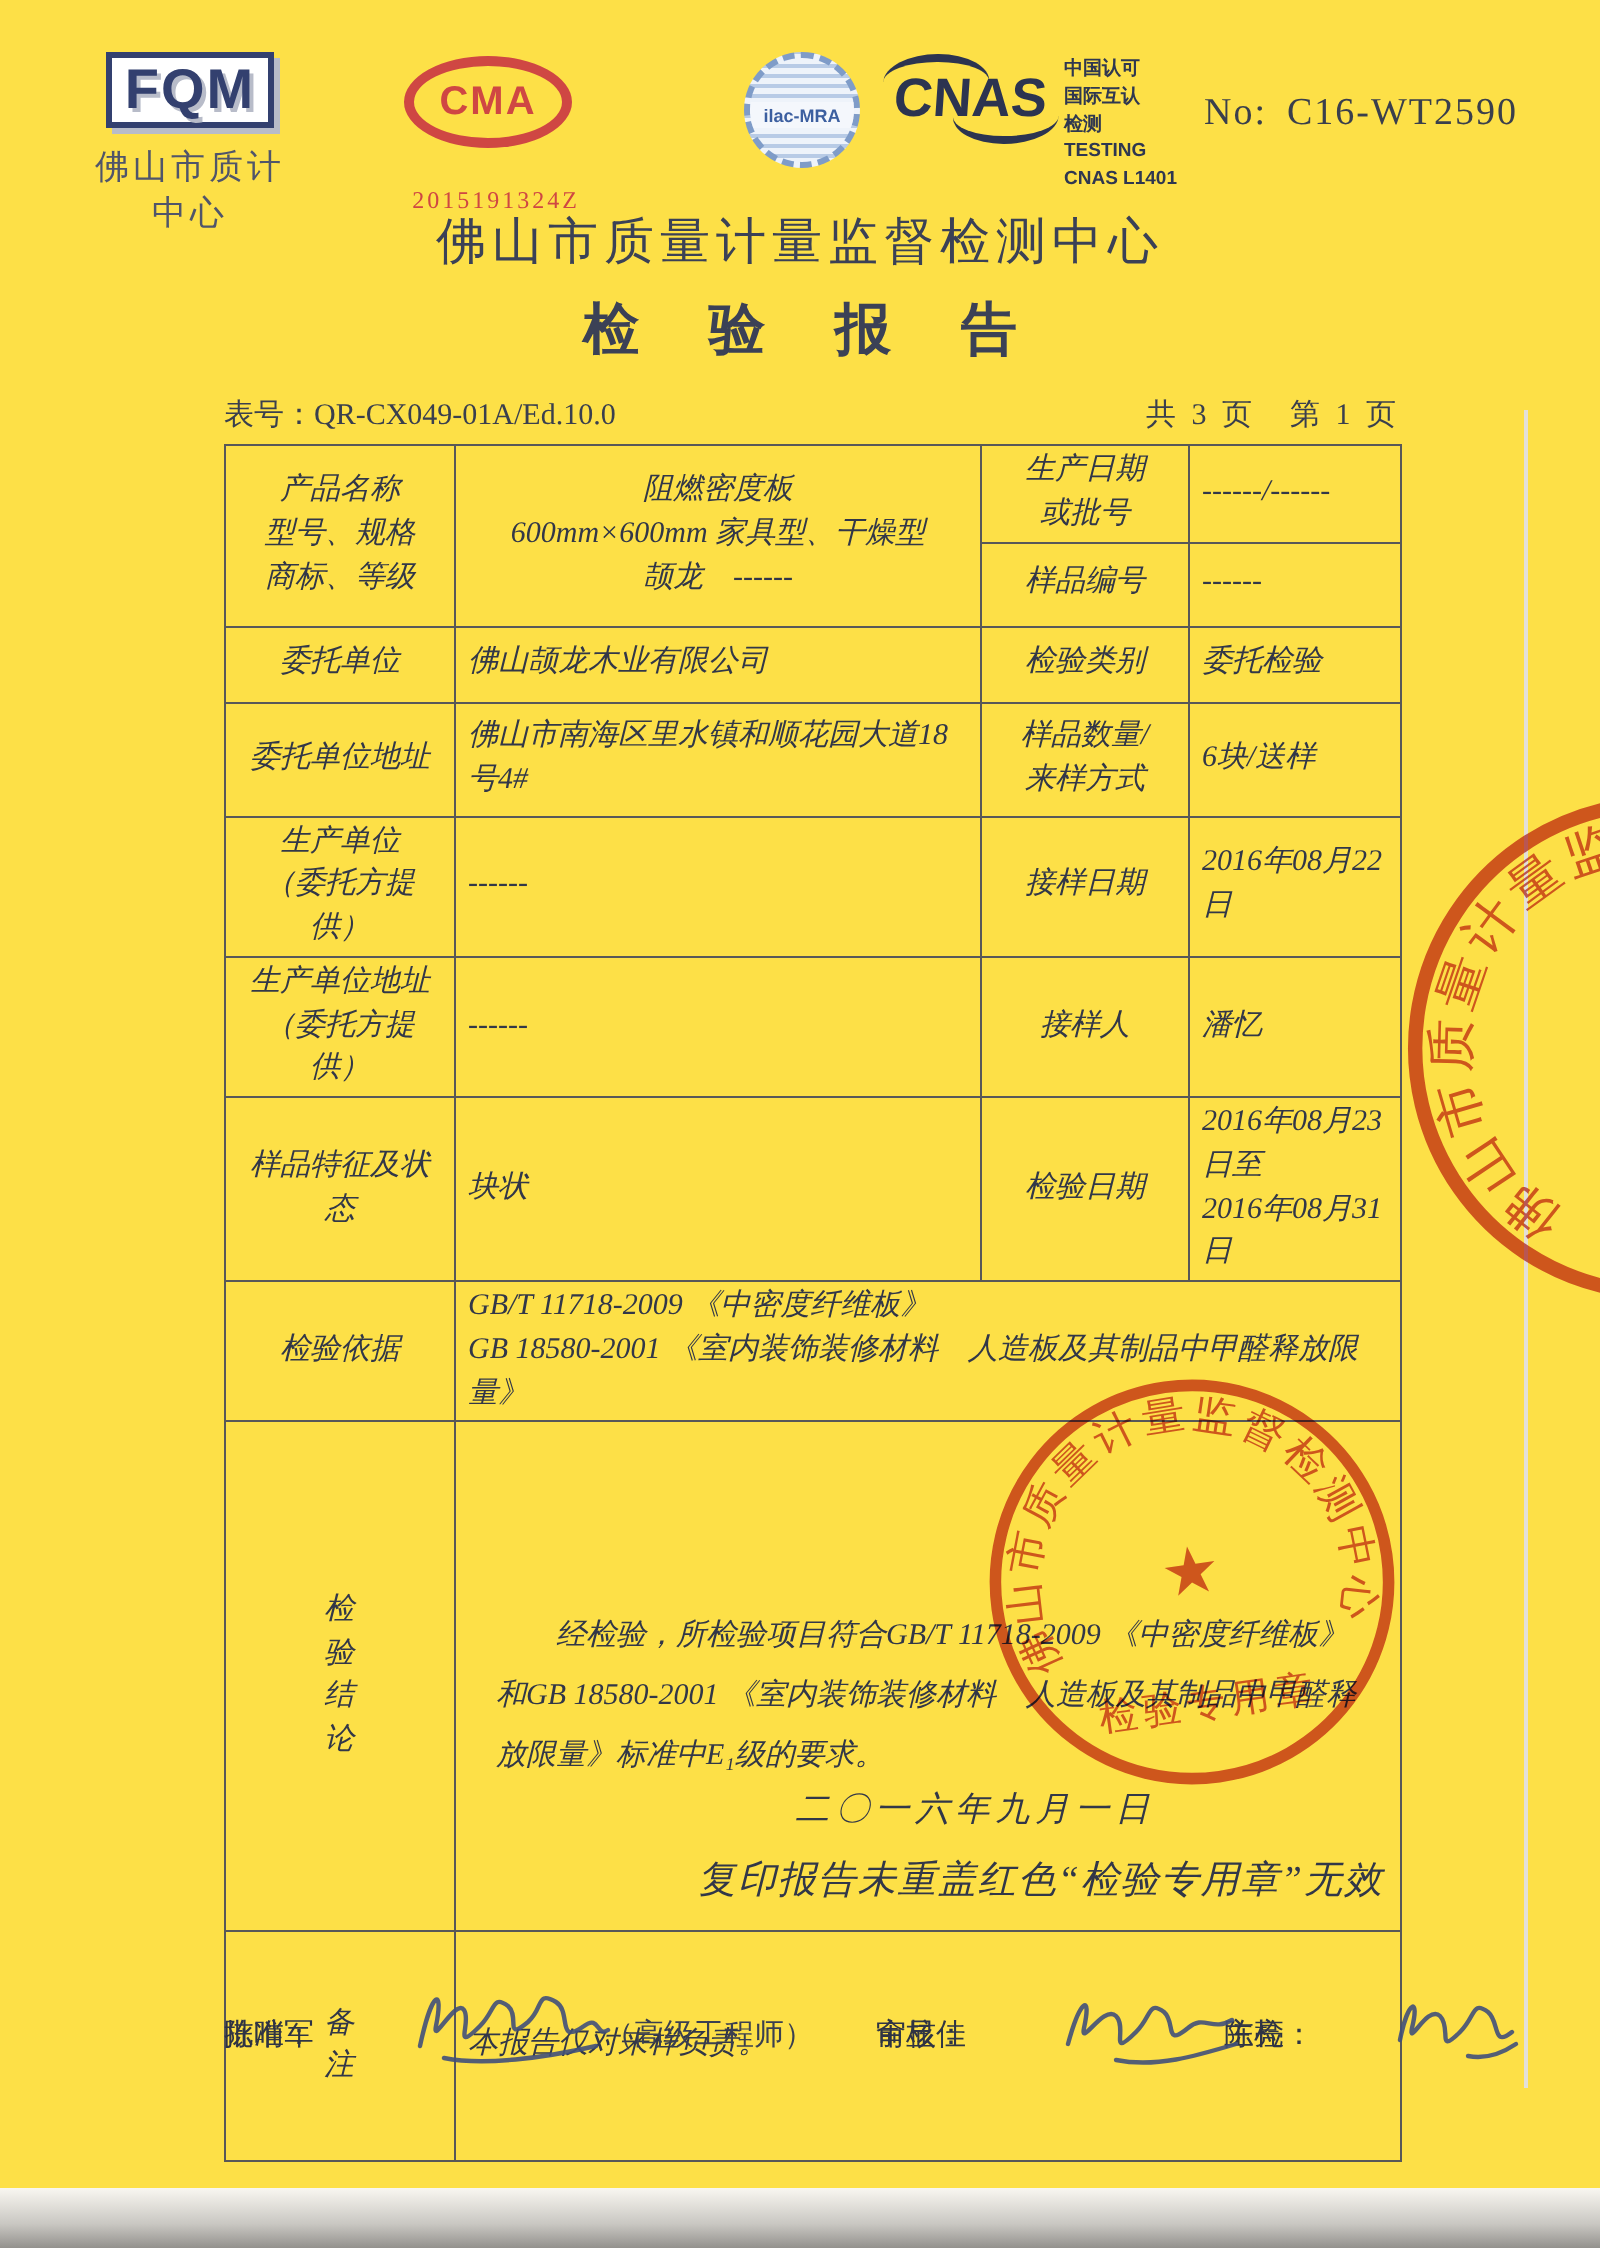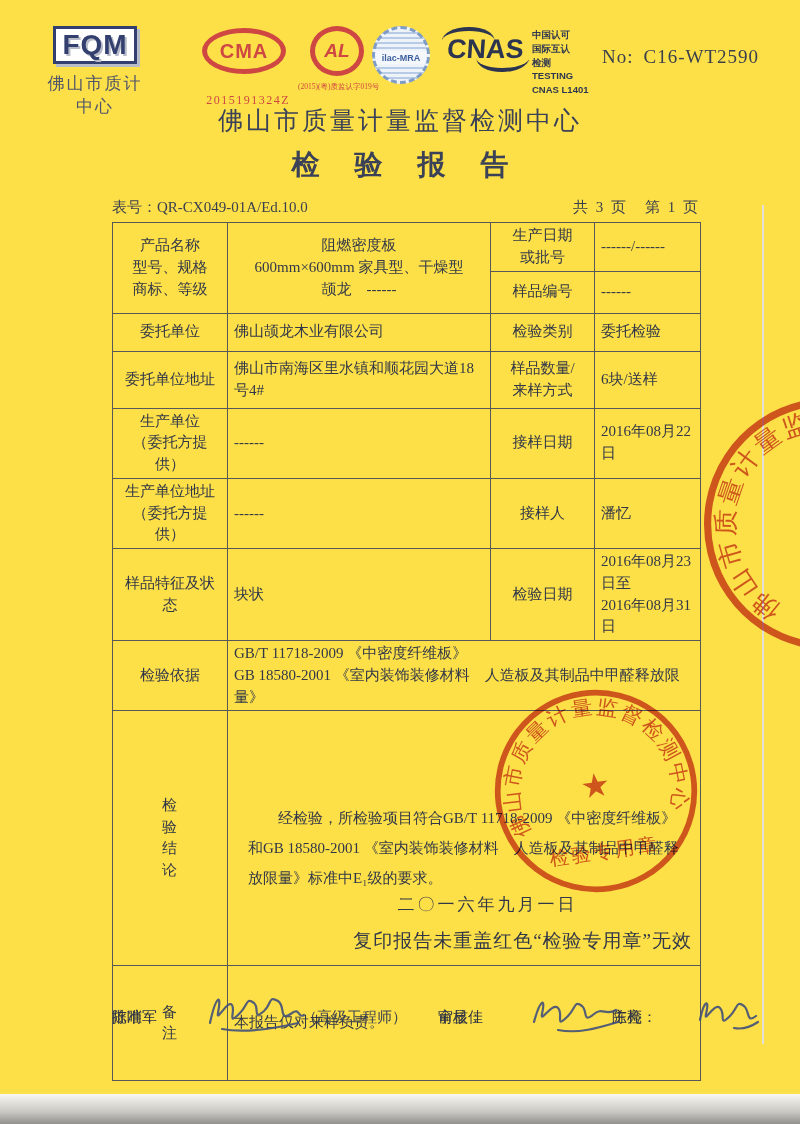--- a/index.html
+++ b/index.html
@@ -61,21 +61,21 @@
     font-size:25px; letter-spacing:3px; color:#3b4156; font-weight:500;}
   .doc-title{ position:absolute; top:146px; width:100%; text-align:center;
     font-size:28px; letter-spacing:14px; color:#3b4156; font-weight:700; text-indent:14px;}
 
   
   .meta{ position:absolute; top:198px; left:112px; width:588px; font-size:15px; color:#3a3f4e;}
   .meta .pages{ float:right; letter-spacing:2px; }
 
   
   table.rpt{ position:absolute; left:112px; top:222px; width:588px;
-    border-collapse:collapse; table-layout:fixed; font-size:15px; color:#323748;}
+    border-collapse:collapse; table-layout:fixed; font-size:15px; color:#323748;font-style:italic;}
   table.rpt td{ border:1px solid #585858; vertical-align:middle; padding:2px 6px; line-height:1.45;}
   td.lab{ text-align:center; padding:2px 2px; }
   td.val{ text-align:left; padding-left:10px; }
   .pre{ white-space:pre-line; }
   td.ctr{ text-align:center; }
   .h-r1a{ height:46px; } .h-r1b{ height:42px; }
   .h-r2{ height:38px; } .h-r3{ height:57px; } .h-r4{ height:50px; } .h-r5{ height:50px; }
   .h-r6{ height:53px; } .h-r7{ height:55px; } .h-r8{ height:255px; } .h-r9{ height:115px; }
   td.tall-lab{ line-height:2.1; font-size:15px; letter-spacing:1px;}
   td.concl-cell{ position:relative; vertical-align:top; }
@@ -106,24 +106,20 @@
   <div class="fold-line"></div>
 
   <div class="hdr">
     <div class="fqm">
       <div class="fqm-box">FQM</div>
       <div class="fqm-cap">佛山市质计中心</div>
     </div>
     <div class="cma">
       <div class="cma-oval">CMA</div>
       <div class="cma-num">2015191324Z</div>
-    </div>
-    <div class="cal">
-      <div class="cal-circle">AL</div>
-      <div class="cal-num">(2015)(粤)质监认字019号</div>
     </div>
     <div class="ilac">
       <div class="ilac-circle">
         <div class="ilac-band">ilac-MRA</div>
       </div>
     </div>
     <div class="cnas">
       <span class="cnas-word">CNAS</span>
     </div>
     <div class="cnas-cap pre">中国认可

